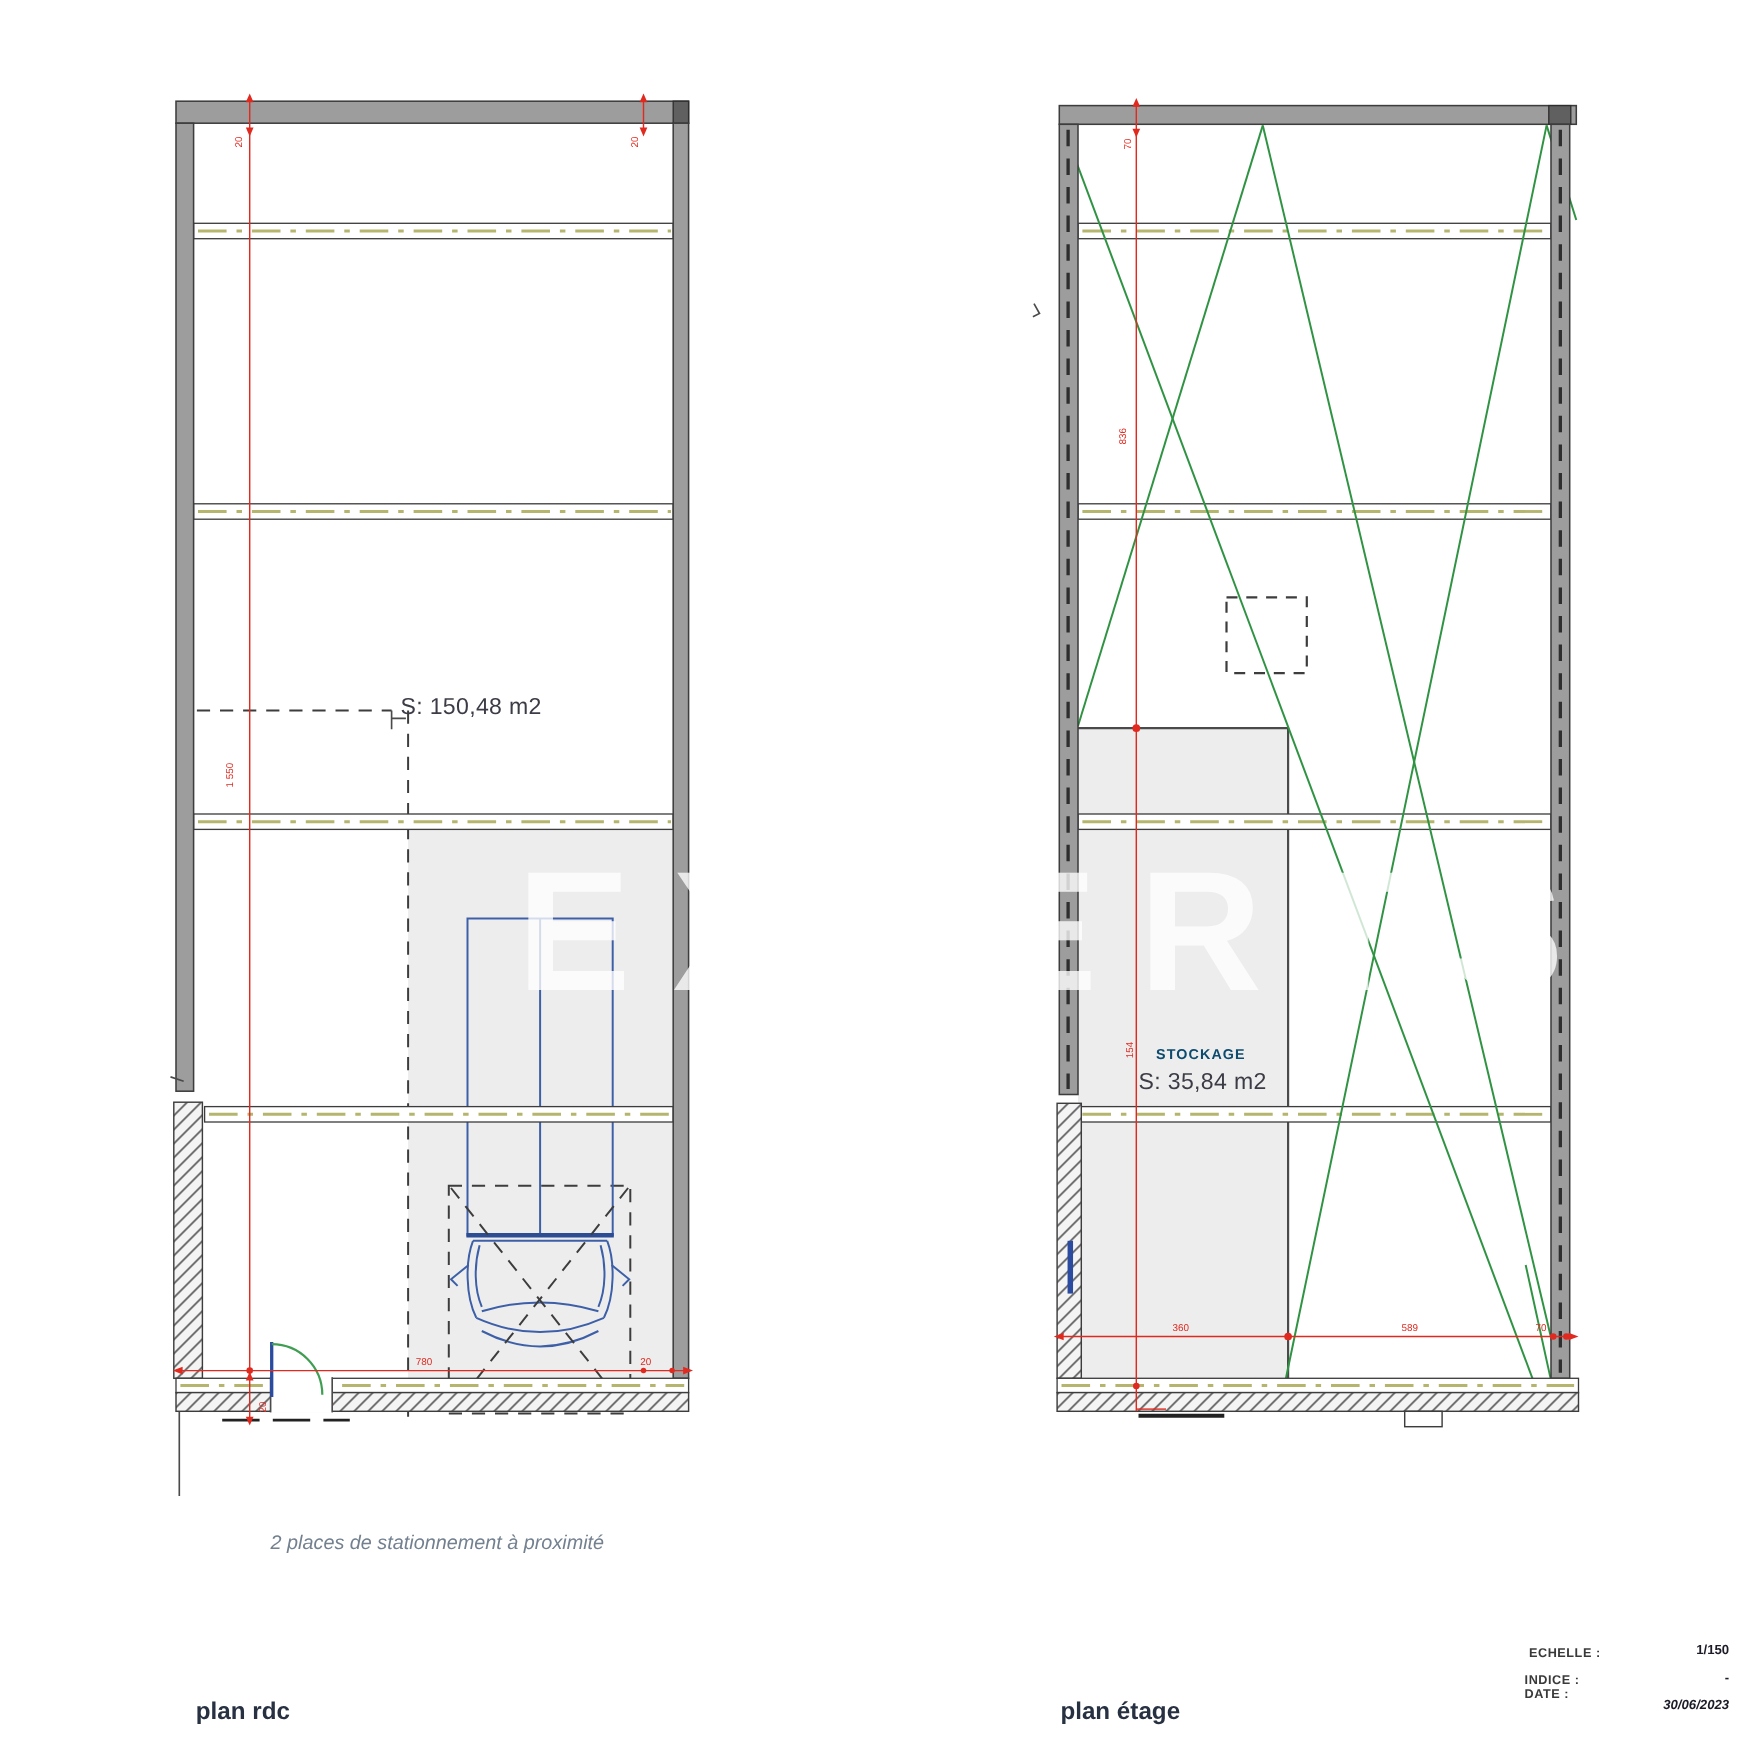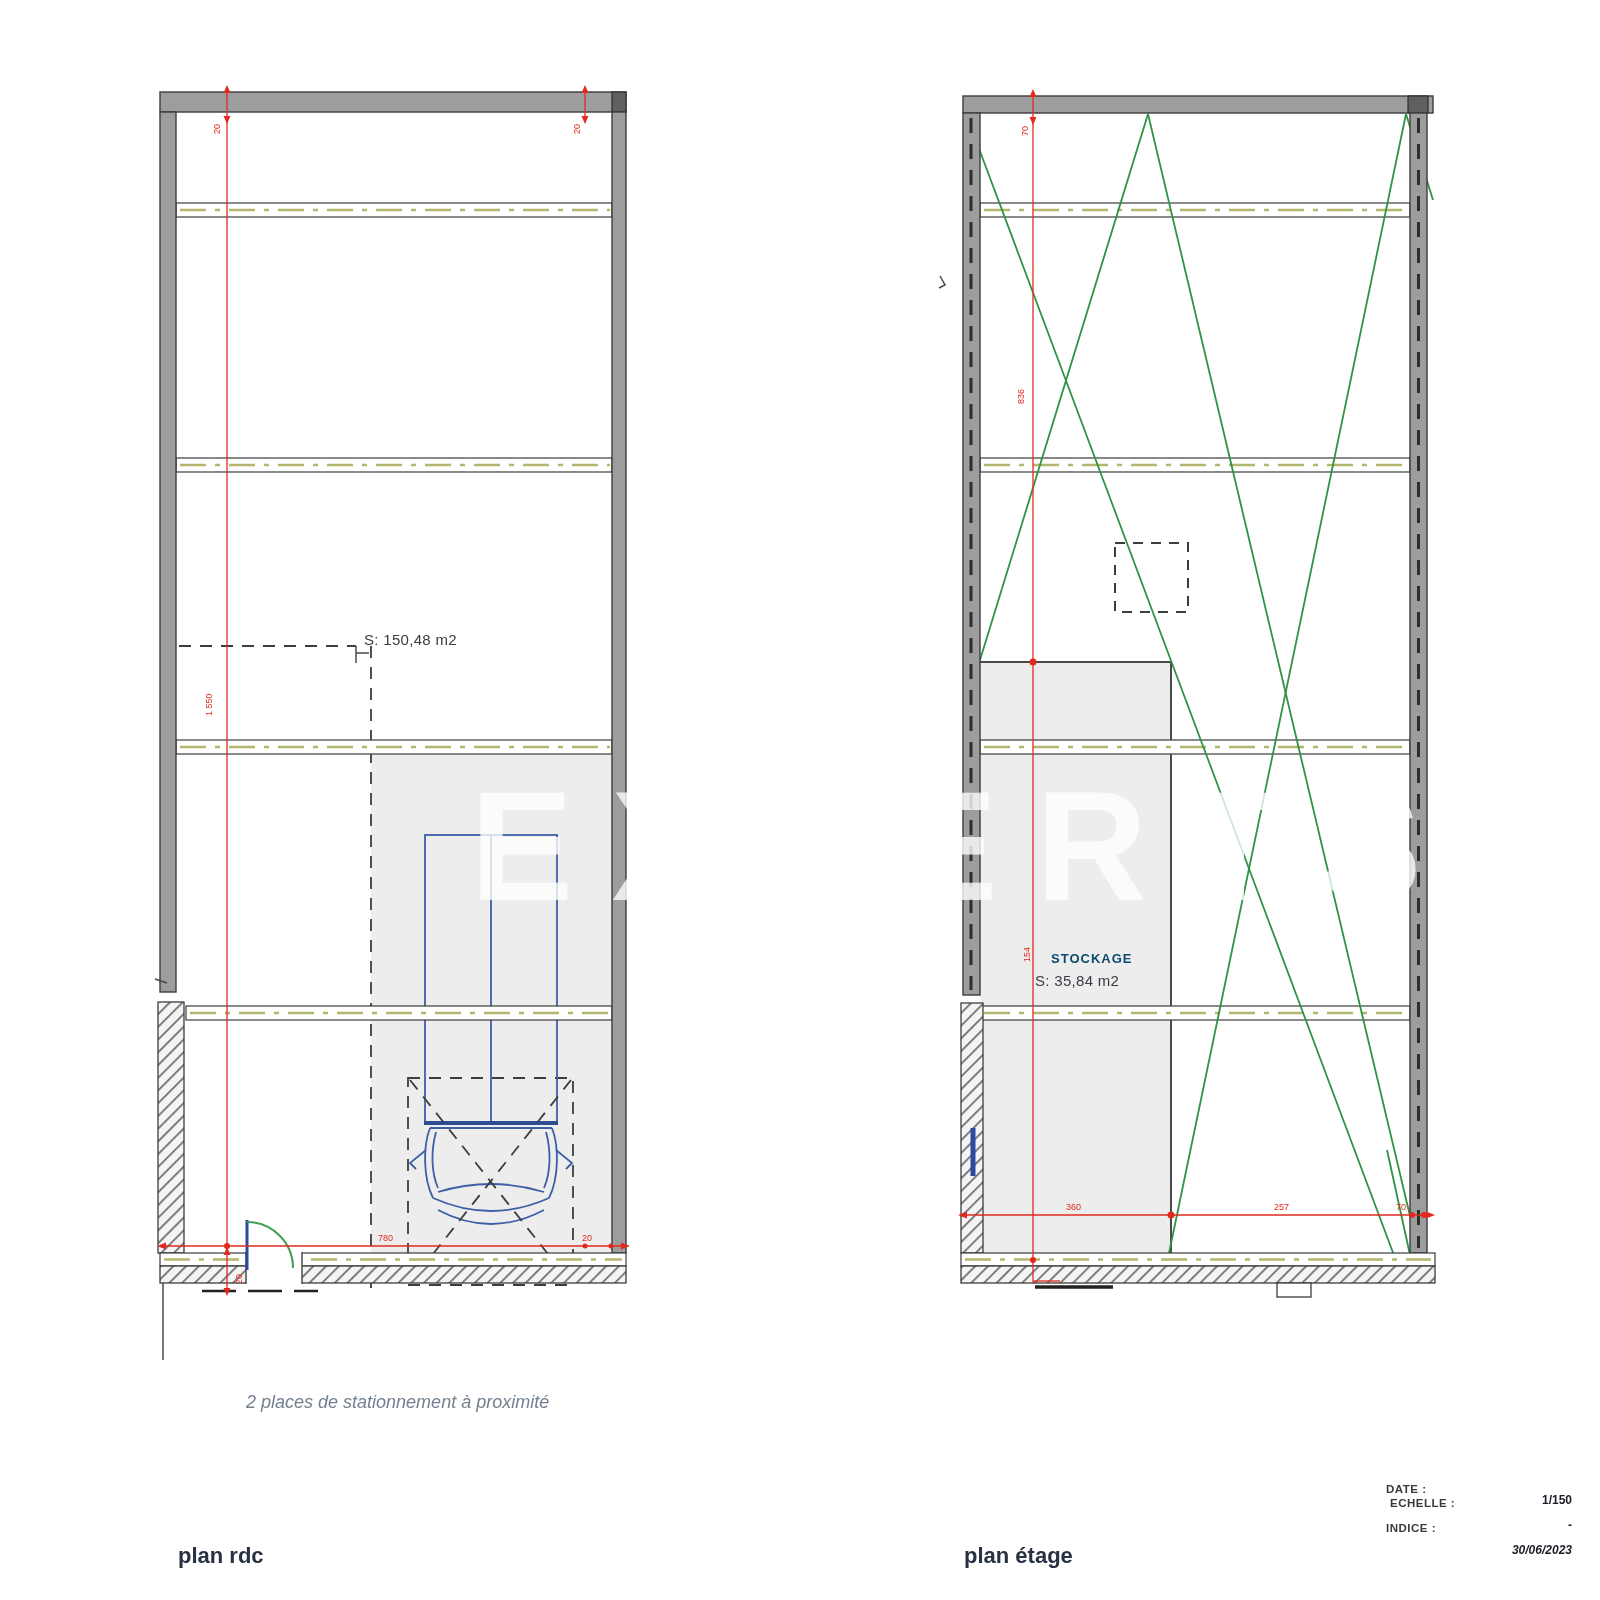--- a/index.html
+++ b/index.html
@@ -18,21 +18,21 @@
   .green{stroke:#2f9343;stroke-width:1.8;fill:none;}
   .red{stroke:#e02a20;stroke-width:1.3;fill:none;}
   .redf{fill:#e02a20;}
   .blue{stroke:#3d5fa8;stroke-width:1.8;fill:none;}
   .hatchrect{fill:url(#hatch);stroke:#3d3d3d;stroke-width:1.3;}
   .walldash{stroke:#2e2e2e;stroke-width:3;fill:none;stroke-dasharray:15 11;}
   .thin{stroke:#4a4a4a;stroke-width:1.5;fill:none;}
 
   
   .lbl{position:absolute;white-space:nowrap;}
-  .area-lbl{font-size:15px;color:#3c3c46;letter-spacing:.3px;}
+  .area-lbl{font-size:21px;color:#3c3c46;letter-spacing:.3px;}
   .room-lbl{font-size:13px;color:#0c4a6e;letter-spacing:1px;font-weight:bold;}
   .plan-lbl{font-size:22px;font-weight:bold;color:#273142;}
   .note-lbl{font-size:18px;font-style:italic;color:#73808f;}
   .dim{font-size:9px;color:#e02a20;}
   .dim-v{transform:rotate(-90deg);transform-origin:0 0;}
   .tb-label{font-size:11.5px;font-weight:bold;color:#3a3a3a;letter-spacing:.5px;}
   .tb-value{font-size:12px;font-weight:bold;color:#1c1c28;text-align:right;width:132px;}
   .tb-italic{font-style:italic;}
   #watermark{position:absolute;left:470px;top:758px;font-size:155px;font-weight:bold;
              letter-spacing:38px;color:rgba(255,255,255,0.78);pointer-events:none;}
@@ -216,25 +216,25 @@
   <div class="lbl dim dim-v" style="left:234px;top:1284px;">20</div>
 
   <div class="lbl room-lbl" style="left:1051px;top:951px;">STOCKAGE</div>
   <div class="lbl area-lbl" style="left:1035px;top:972px;">S: 35,84 m2</div>
   <div class="lbl plan-lbl" style="left:964px;top:1543px;">plan étage</div>
 
   <div class="lbl dim dim-v" style="left:1020px;top:136px;">70</div>
   <div class="lbl dim dim-v" style="left:1016px;top:404px;">836</div>
   <div class="lbl dim dim-v" style="left:1022px;top:962px;">154</div>
   <div class="lbl dim" style="left:1066px;top:1202px;">360</div>
-  <div class="lbl dim" style="left:1274px;top:1202px;">257</div>
+  <div class="lbl dim" style="left:1274px;top:1202px;">589</div>
   <div class="lbl dim" style="left:1396px;top:1202px;">70</div>
 
   <div>
     <div class="lbl tb-label" style="left:1390px;top:1497px;">ECHELLE :</div>
     <div class="lbl tb-value" style="left:1440px;top:1493px;">1/150</div>
     <div class="lbl tb-label" style="left:1386px;top:1522px;">INDICE :</div>
     <div class="lbl tb-value" style="left:1440px;top:1518px;">-</div>
-    <div class="lbl tb-label" style="left:1386px;top:1483px;">DATE :</div>
+    <div class="lbl tb-label" style="left:1386px;top:1535px;">DATE :</div>
     <div class="lbl tb-value tb-italic" style="left:1440px;top:1543px;">30/06/2023</div>
   </div>
 
 </div>
 
 </body></html>

